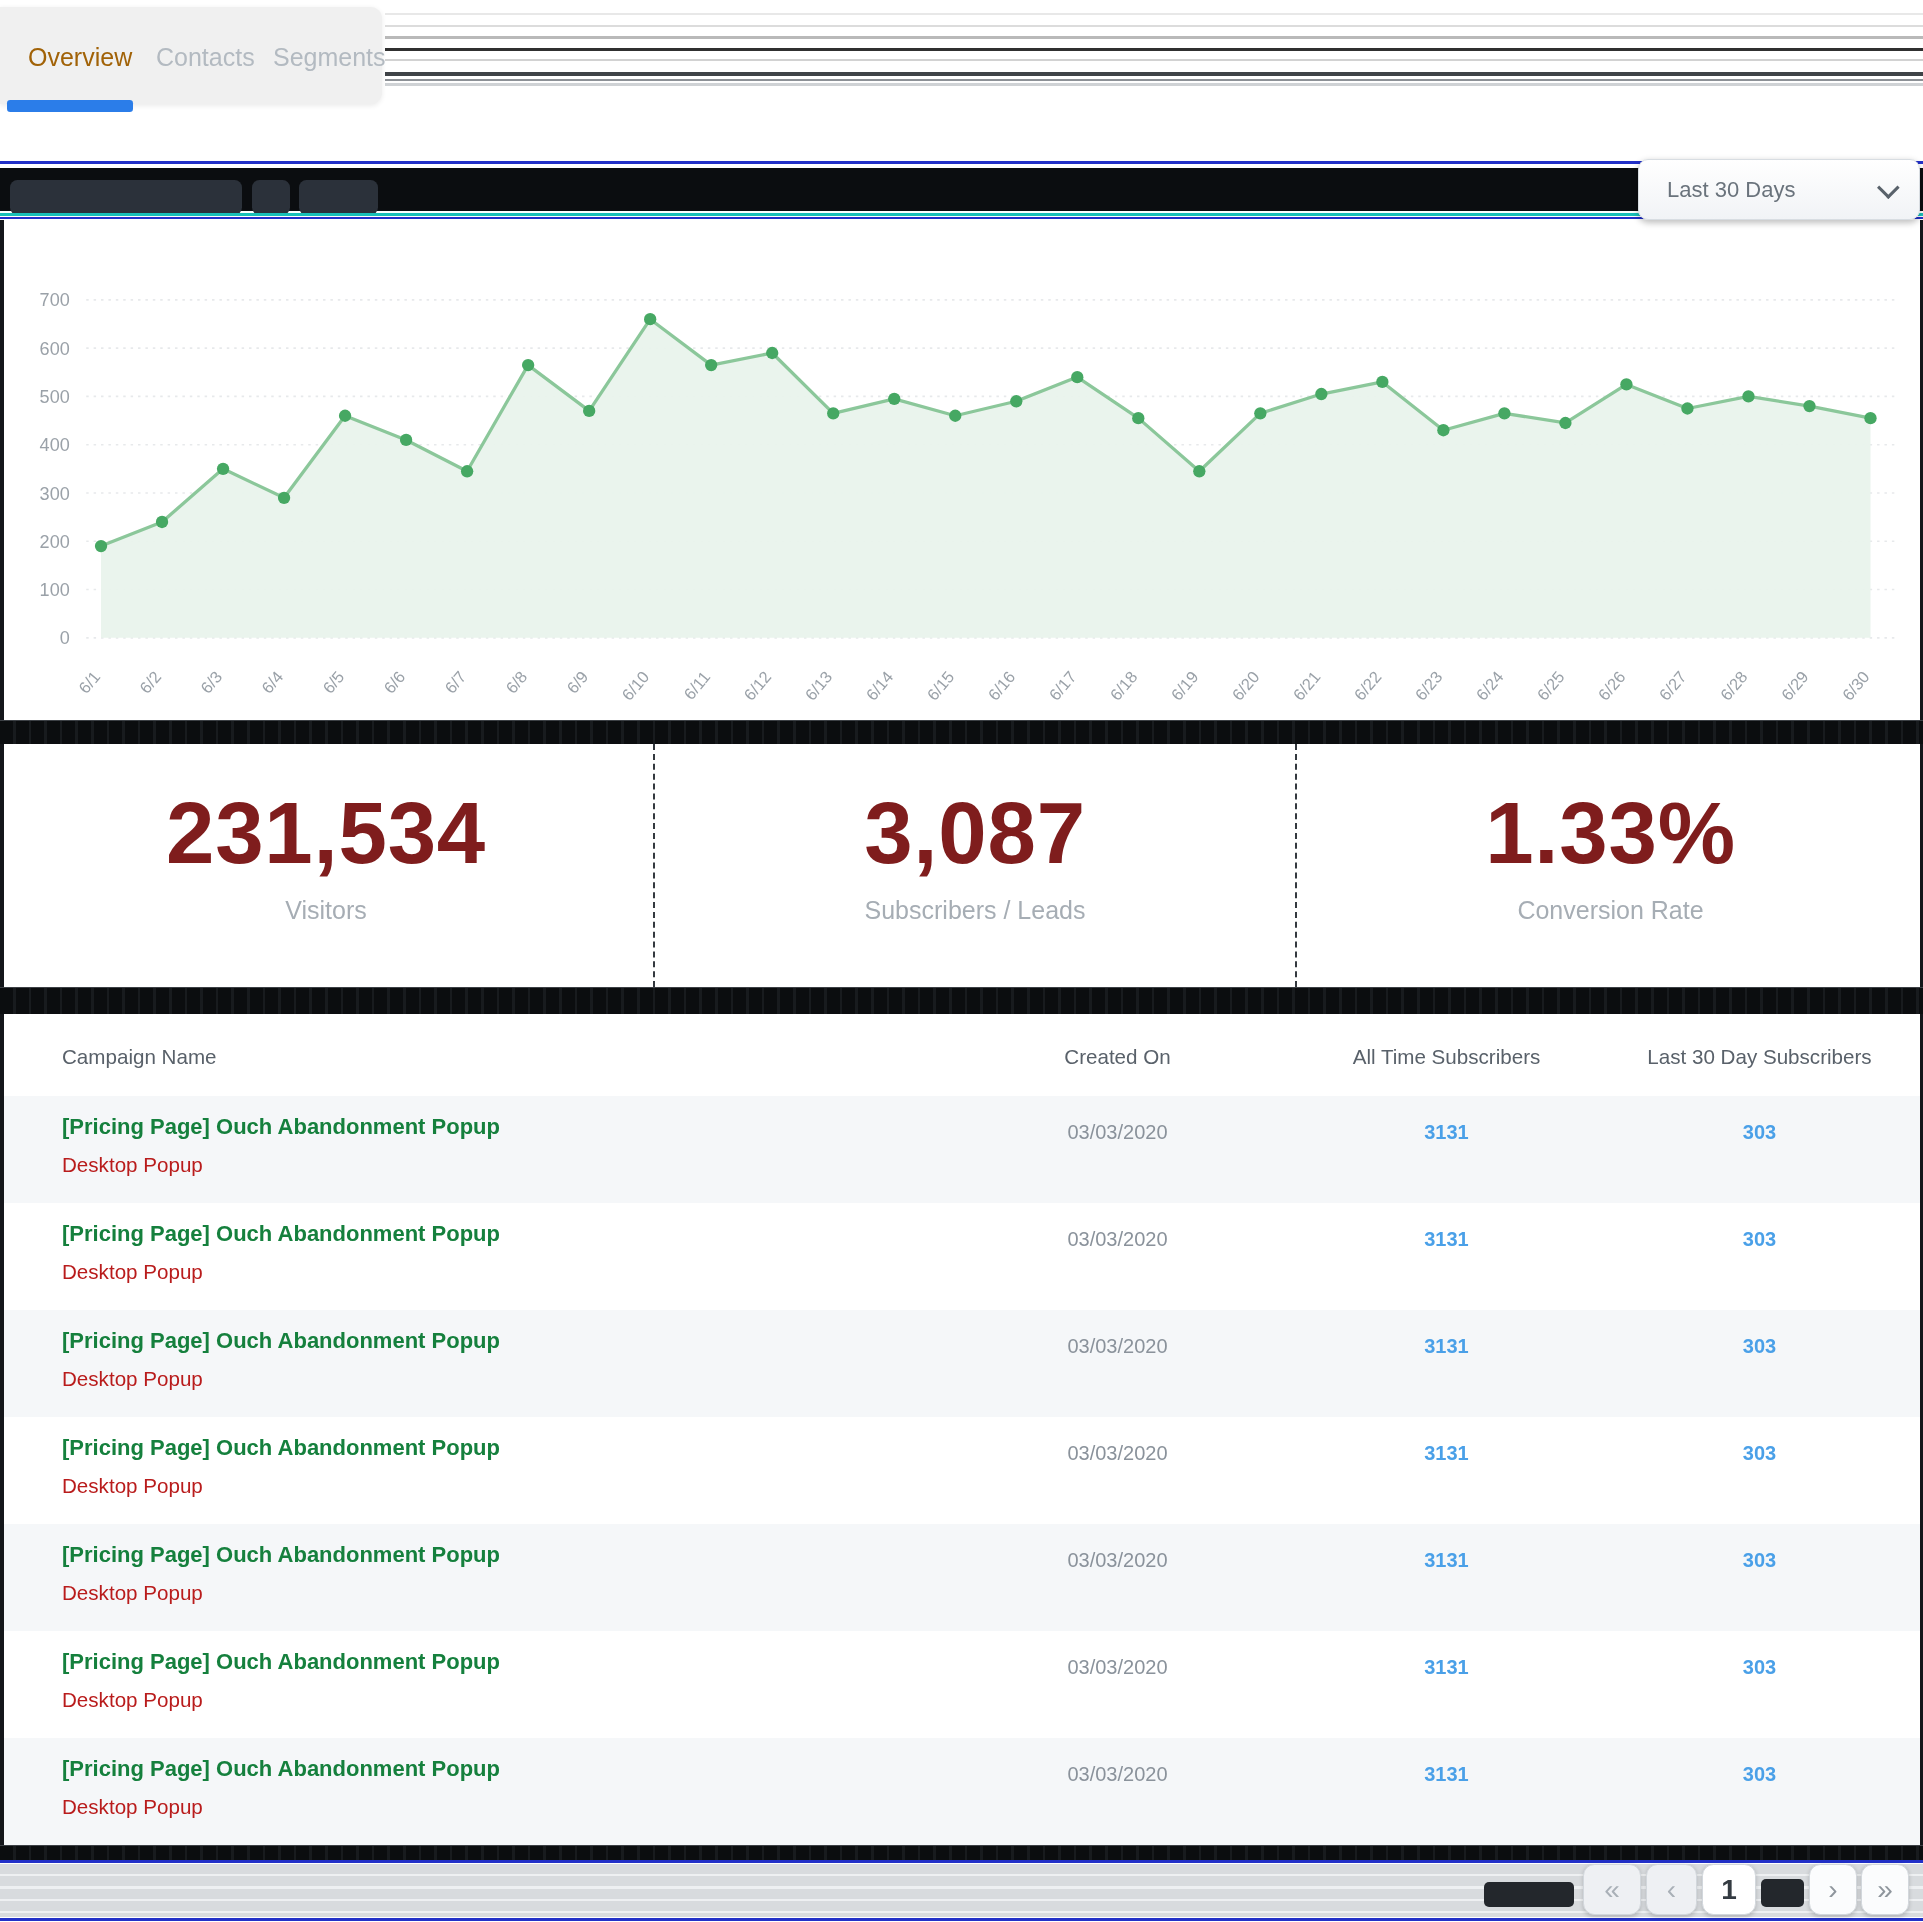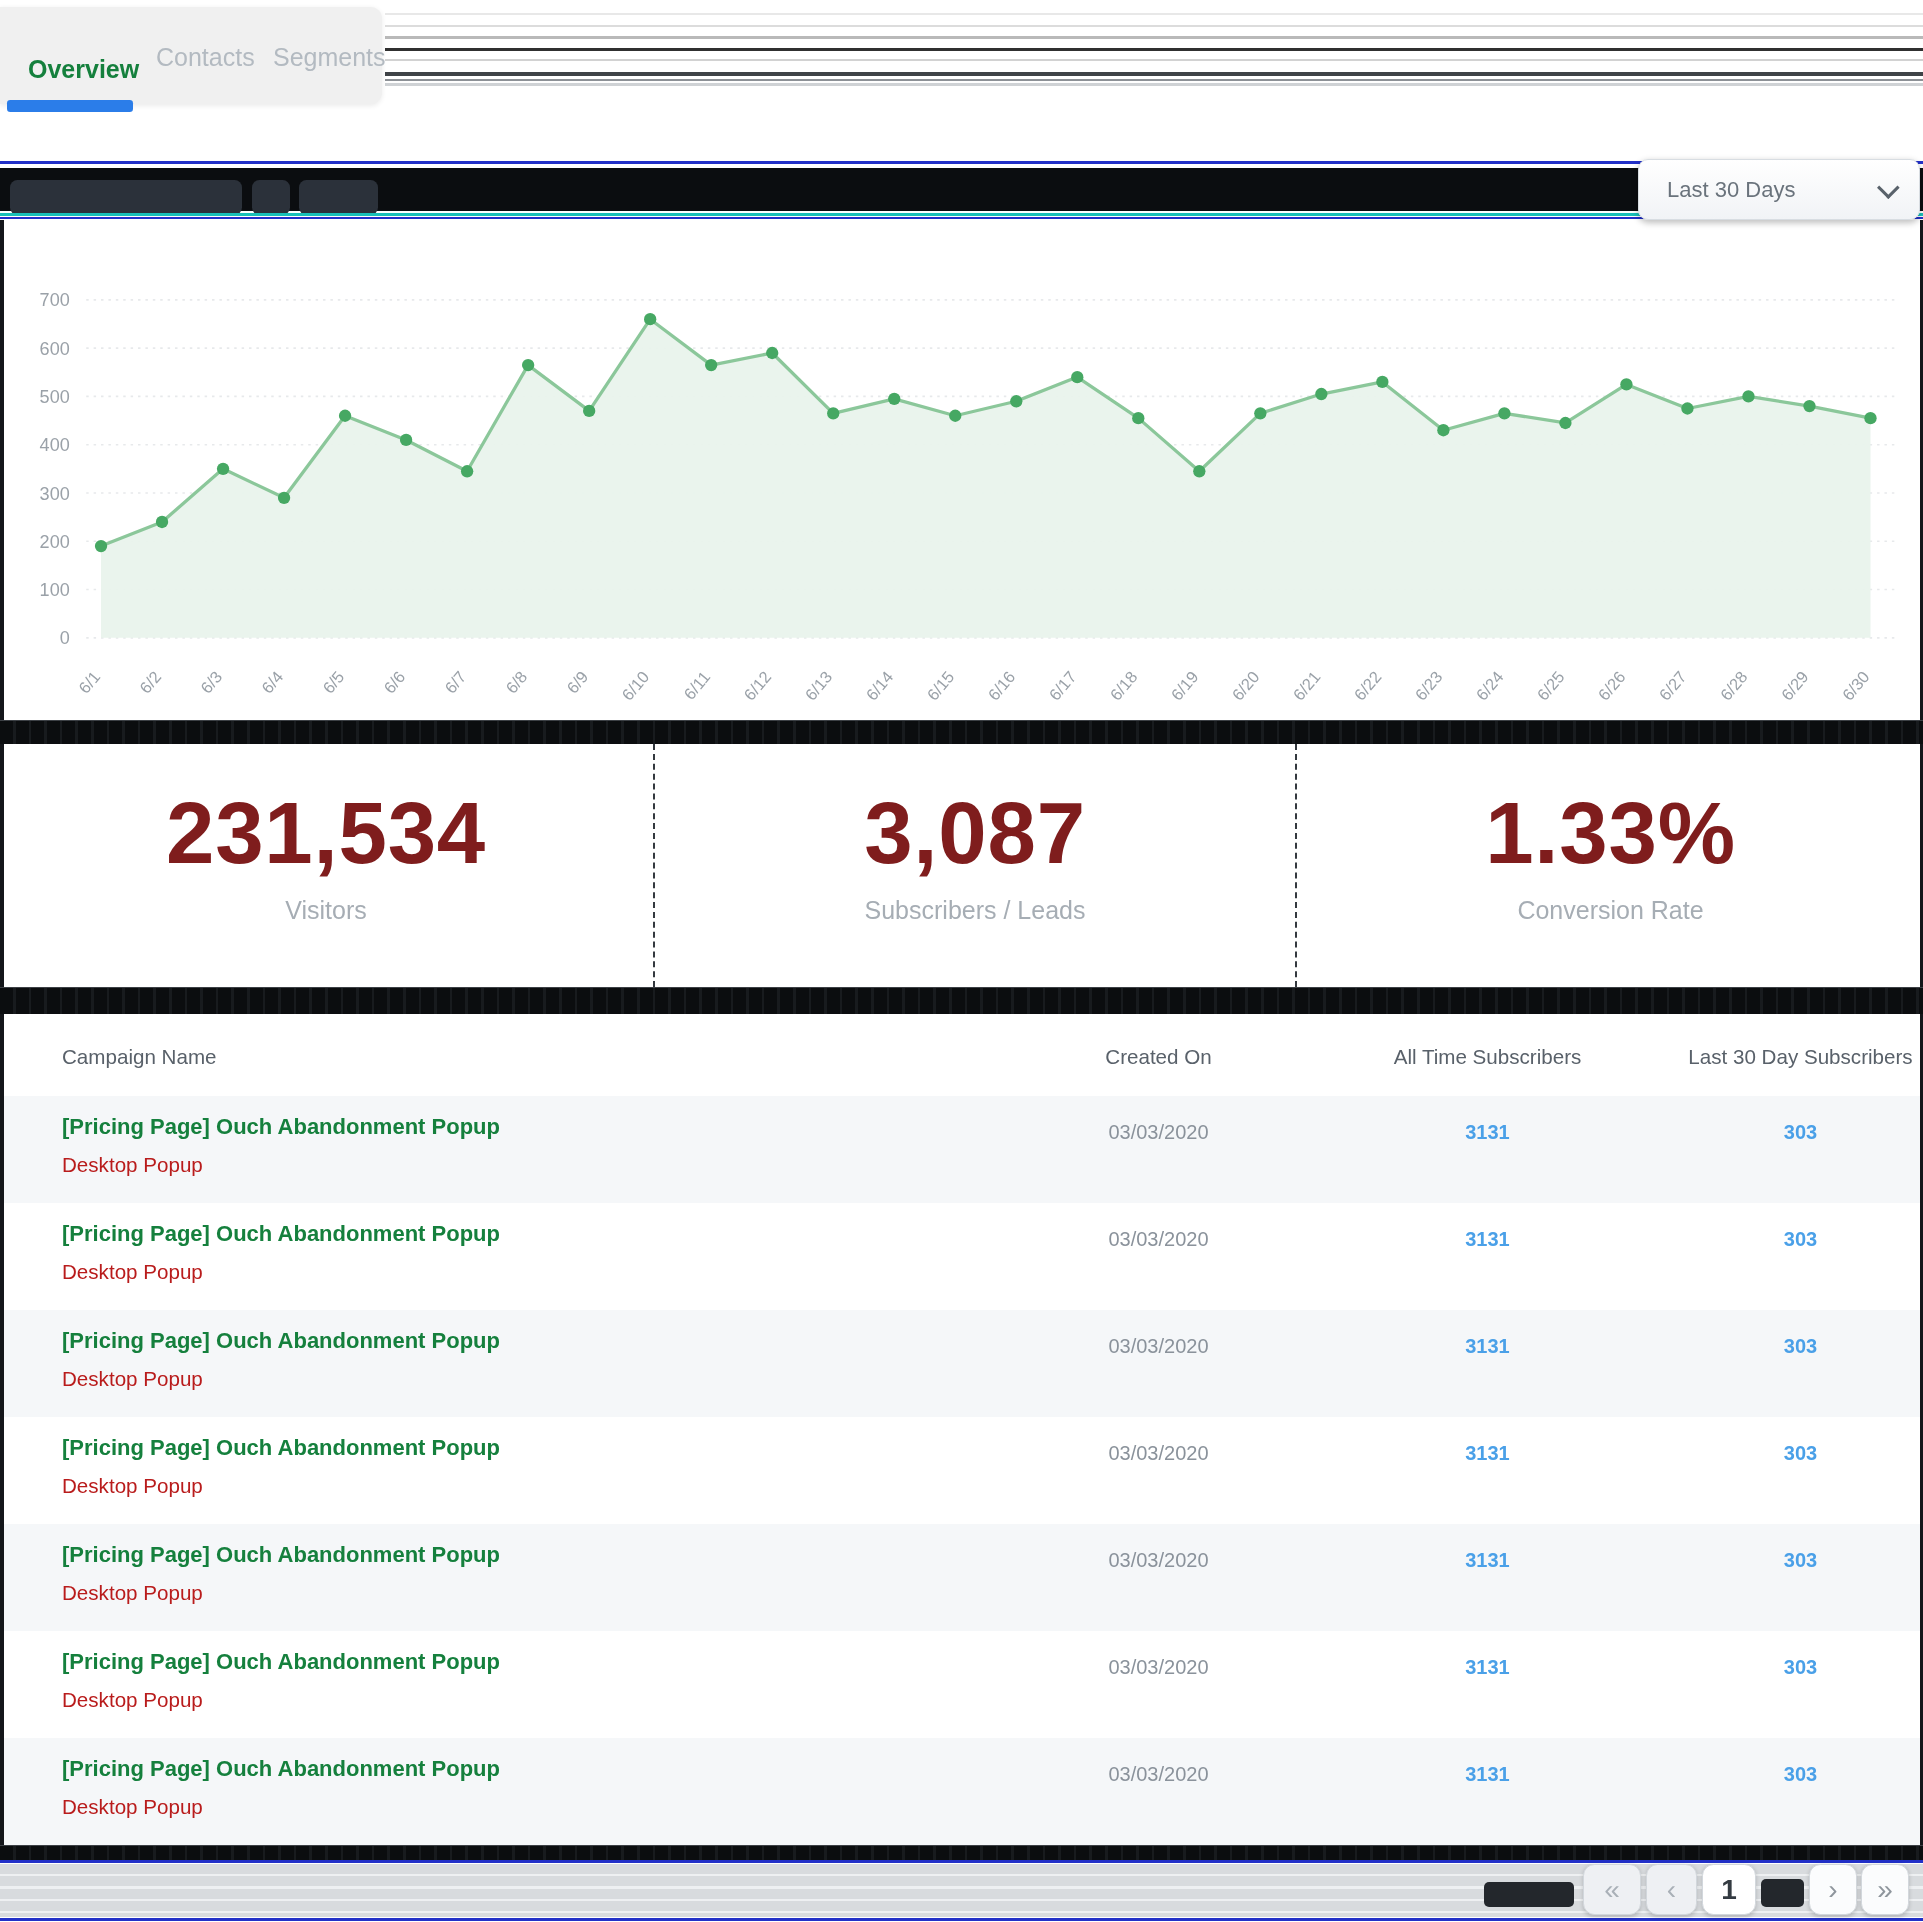--- a/index.html
+++ b/index.html
@@ -4,21 +4,21 @@
 <style>
   html,body{margin:0;padding:0;background:#fff;}
   #page{position:relative;width:1924px;height:1923px;overflow:hidden;
         font-family:"Liberation Sans",sans-serif;background:#fff;}
   .abs{position:absolute;}
 
   
   #tabbox{left:0;top:6.6px;width:382px;height:97px;background:#f0f0f0;
           border-radius:0 11.5px 11.5px 0;box-shadow:0 1.6px 5px rgba(0,0,0,.08);}
   .tab{position:absolute;top:36px;font-size:25px;color:#b3bac1;white-space:nowrap;cursor:pointer;}
-  .tab.active{color:#15803d;font-weight:bold;margin-top:12px;}
+  .tab.active{color:#a16207;font-weight:normal;}
   #tab-underline{left:6.6px;top:100px;width:126px;height:11.5px;background:#2b7de9;border-radius:3.3px;}
 
   .artline{position:absolute;left:385px;right:0;height:1.6px;background:#ddd;}
   .artband{position:absolute;left:0;right:0;}
 
   
   #titleband{left:0;top:161px;width:1924px;height:58px;background:#fff;}
   .navyline{background:#2230c8;}
   .tealline{background:#19c0b8;}
   #titleblack{left:0;top:7.4px;right:0;height:43px;background:#0b0d10;}
@@ -44,21 +44,21 @@
   .statcard{position:absolute;top:0;height:243px;background:#fff;box-sizing:border-box;text-align:center;}
   .statcard .num{margin-top:39px;font-size:87px;font-weight:bold;color:#7f1d1d;letter-spacing:0.8px;}
   .statcard .cap{margin-top:13px;font-size:25px;color:#a6adb4;}
   .statsep{position:absolute;top:0;width:11.5px;height:243px;background:#fff;}
   .statsep::after{content:"";position:absolute;left:5px;top:0;bottom:0;width:0;
                   border-left:2.5px dashed #34393f;}
 
   
   #tablecard{left:0;top:1014px;width:1924px;height:831px;background:#fff;
              border-left:4.1px solid #14161a;border-right:4.1px solid #14161a;box-sizing:border-box;}
-  .tgrid{display:grid;grid-template-columns:1fr 271px 387px 239px;}
+  .tgrid{display:grid;grid-template-columns:1fr 271px 387px 239px;padding-right:41px;}
   #thead{height:82px;}
   #thead div{padding-top:31px;font-size:20.6px;color:#59616a;text-align:center;}
   #thead .c-name{text-align:left;padding-left:58px;}
   .trow{height:107px;}
   .trow:nth-child(odd){background:#f5f7f9;}
   .c-main{padding-left:58px;padding-top:18px;}
   .rname{font-size:22px;font-weight:bold;color:#15803d;line-height:26px;}
   .rtype{font-size:20.6px;color:#b91c1c;margin-top:13px;}
   .c-val{text-align:center;padding-top:25px;font-size:20px;color:#8a929b;}
   .c-link{text-align:center;padding-top:25px;font-size:20px;font-weight:bold;color:#4aa0e8;cursor:pointer;}

